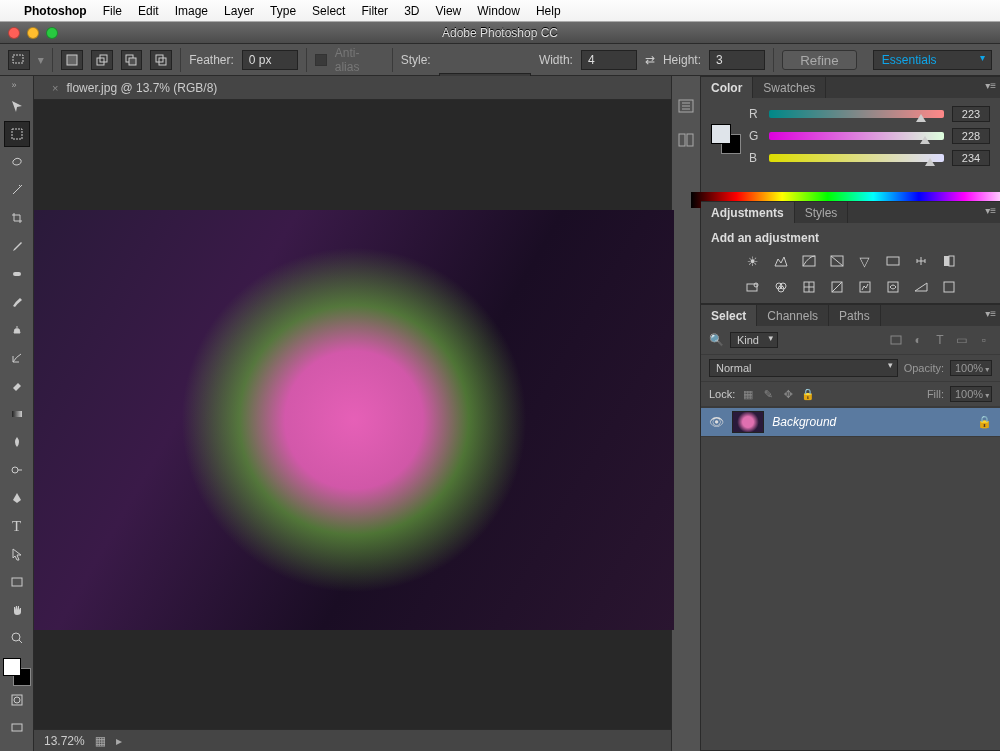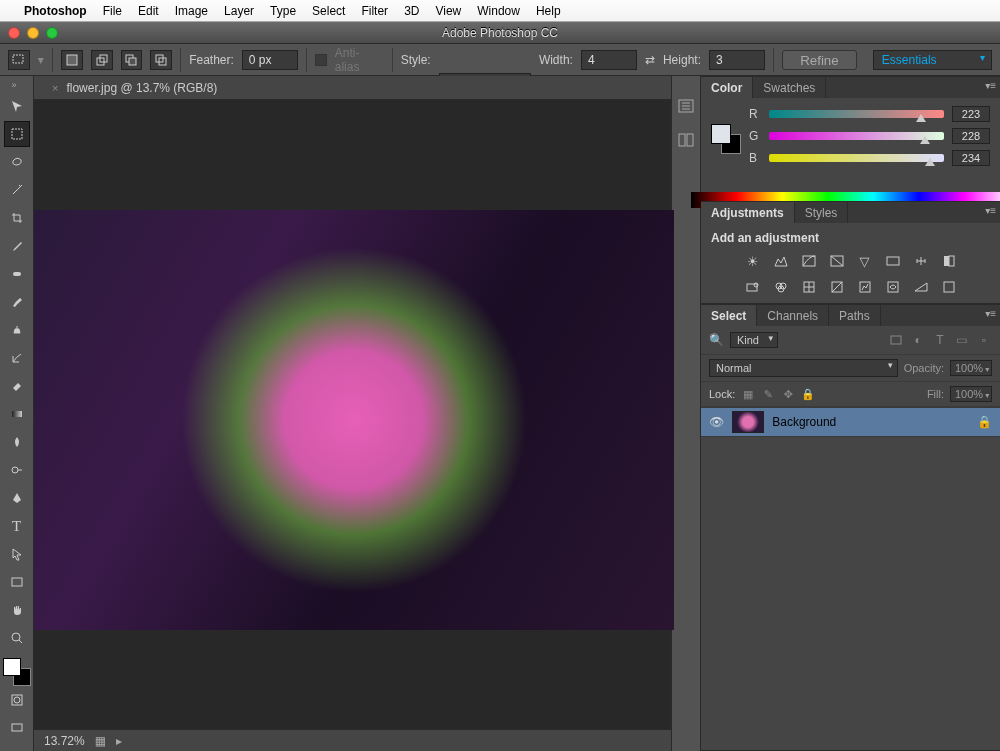--- a/index.html
+++ b/index.html
@@ -96,21 +96,21 @@
 .blend-sel::after { content: "▾"; position: absolute; right: 4px; top: 0; font-size: 9px;}
 .opacity-lbl { color: #999; }
 .opacity-val { background: #3a3a3a; border: 1px solid #222; color: #999; padding: 1px 4px; width: 42px; text-align: right; position: relative;}
 .opacity-val::after { content: "▾"; font-size: 8px; margin-left: 2px;}
 .lock-row { display: flex; align-items: center; padding: 4px 8px; gap: 6px; border-bottom: 1px solid #3a3a3a; font-size: 11px;}
 .lock-ic { width: 14px; height: 14px; color: #888; display: flex; align-items: center; justify-content: center; }
 .layer-list { flex: 1; }
 .layer-item { display: flex; align-items: center; height: 30px; background: #5a7aa0; border-top: 1px solid #3a3a3a; border-bottom: 1px solid #3a3a3a; padding: 0 8px; gap: 8px;}
 .layer-vis { color: #ddd; }
 .layer-thumb { width: 32px; height: 22px; background: radial-gradient(circle at 50% 50%, #e070b0 0%, #e070b0 30%, #2a1a3a 60%); border: 1px solid #222;}
-.layer-name { color: #000000; flex: 1;}
+.layer-name { color: #ffffff; font-style: italic; flex: 1;}
 .layer-lock { color: #ddd; }
 
 svg { display: block; }
 </style>
 </head>
 <body>
 
 <div class="mac-menu">
   <span class="apple"></span>
   <span class="item appname">Photoshop</span>

